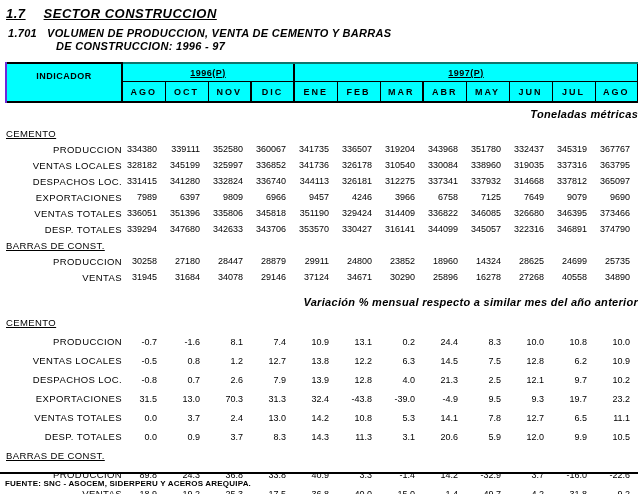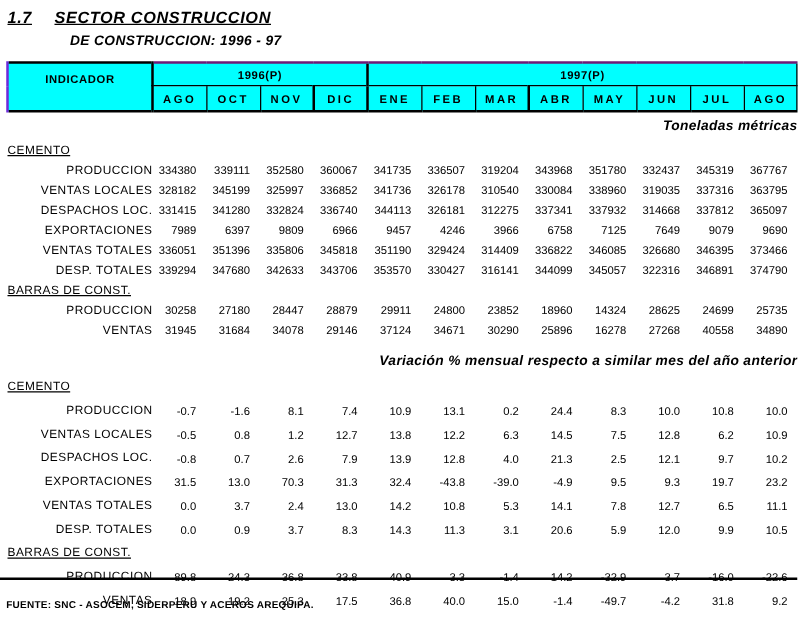--- a/index.html
+++ b/index.html
@@ -21,49 +21,52 @@
   col.c-label{width:116px;}
   col.c-num{width:43px;}
   thead th{
     background:var(--hdr,#00FFFF);
     border:1px solid #000;
     font-size:9px;font-weight:bold;
     padding:0;height:17px;vertical-align:middle;text-align:center;
   }
   thead{border:2px solid #000;}
   th.indicator{border-right:2px solid #000;border-left:2px solid #6d28d9;vertical-align:bottom;padding-bottom:20px;letter-spacing:.5px;}
-  th.year{border-top:2px solid #701a75;letter-spacing:.5px;}
+  th.year{border-top:2px solid #0f766e;letter-spacing:.5px;text-decoration:underline;}
   th.month{letter-spacing:2px;height:19px;border-bottom:2px solid #000;}
   th.bl2{border-left:2px solid #000;}
   tbody td{font-size:9px;padding:0;height:16px;vertical-align:middle;}
   tbody tr.pct td{height:19px;}
   td.sect{
     text-align:right;font-size:11px;font-weight:bold;font-style:italic;
     height:22px;letter-spacing:.3px;
   }
   td.group{font-size:9.5px;height:16px;}
   td.group span{text-decoration:underline;letter-spacing:.4px;}
   td.rlabel{padding-left:7px;font-size:9.5px;letter-spacing:.4px;white-space:nowrap;text-align:right;}
   td.num{text-align:right;padding-right:8px;font-size:9px;white-space:nowrap;}
   .spacer{height:6px;}
   .footer{
     position:absolute;left:0;bottom:6px;width:638px;
-    border-top:2px solid #000;padding-top:15px;
+    border-top:2px solid #000;padding-top:5px;
   }
   .footer .src{font-size:8px;font-weight:bold;margin-left:5px;letter-spacing:.2px;}
 </style>
 </head>
 <body style="--hdr: #00FFFF;">
 
 <div class="page">
 
   <div class="doc-title">
     <span class="num">1.7</span><span>SECTOR CONSTRUCCION</span>
   </div>
 
+  <div class="doc-subtitle">
+    <span class="num">1.701</span><span>VOLUMEN DE PRODUCCION, VENTA DE CEMENTO Y BARRAS</span>
+  </div>
   <div class="doc-subtitle2">DE CONSTRUCCION: 1996 - 97</div>
 
   <table>
     <colgroup id="cols">
         <col class="c-label">
         <col class="c-num">
         <col class="c-num">
         <col class="c-num">
         <col class="c-num">
         <col class="c-num">

